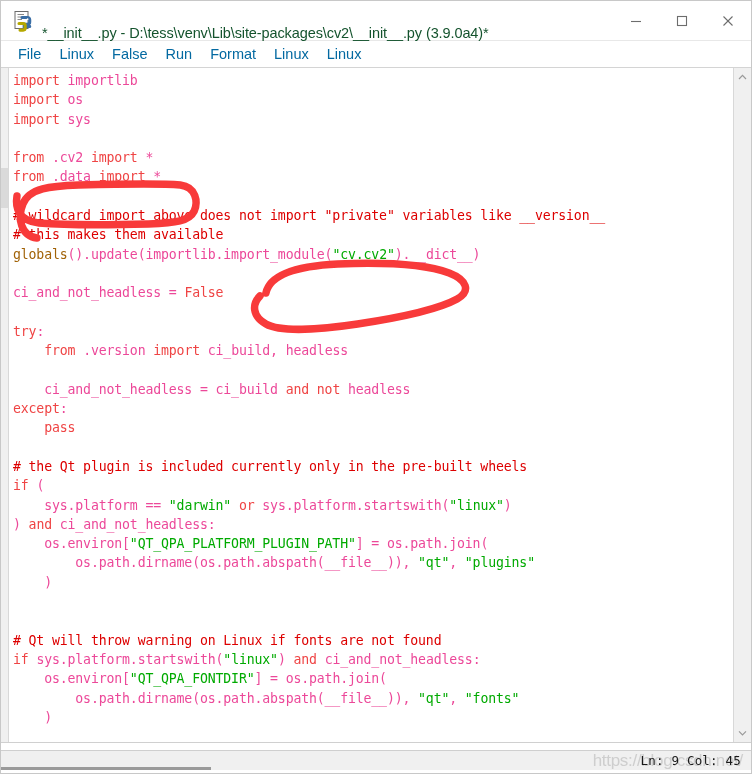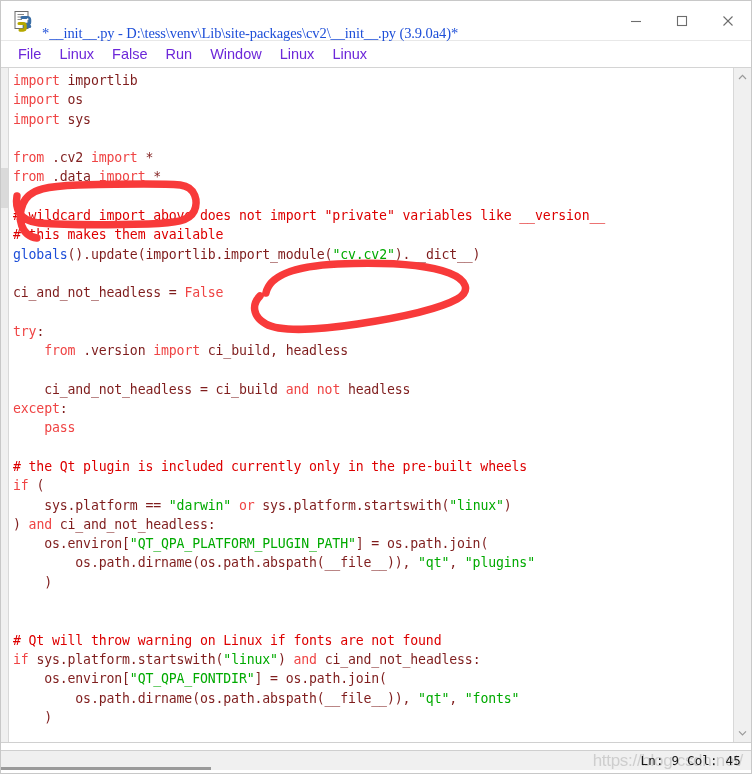--- a/index.html
+++ b/index.html
@@ -38,24 +38,24 @@
   .app-icon {
     width: 22px;
     height: 22px;
     margin-left: 12px;
     margin-right: 7px;
     flex: 0 0 auto;
     position: relative;
   }
   .title-text {
     font-size: 14.5px;
-    color: #1d4ed8;
+    color: #14532d;
     white-space: nowrap;
     letter-spacing: -0.1px;
-    font-family: Liberation Serif, serif;
+    font-family: Liberation Sans, sans-serif;
     margin-top: 25px;
   }
   .win-controls {
     position: absolute;
     right: 0;
     top: 0;
     height: 40px;
     display: flex;
     align-items: center;
   }
@@ -74,21 +74,21 @@
     height: 27px;
     background: #ffffff;
     display: flex;
     align-items: center;
     padding-left: 8px;
     box-sizing: border-box;
     border-bottom: 1px solid #d4d4d4;
   }
   .menu-item {
     font-size: 14.5px;
-    color: #6d28d9;
+    color: #0369a1;
     padding: 2px 9px 3px 9px;
     cursor: default;
     white-space: nowrap;
     font-family: "Liberation Sans", sans-serif;
   }
 
   
   .editor-wrap {
     position: relative;
     height: 674px;
@@ -124,22 +124,22 @@
     font-size: 13.2px;
     line-height: 19.3px;
     white-space: pre;
     color: #000000;
     letter-spacing: -0.15px;
   }
   .code .ln { display: block; height: 19.3px; }
   .kw   { color: #ef4444; }
   .cmt  { color: #dd0000; }
   .str  { color: #00aa00; }
-  .bi   { color: #1d4ed8; }
-  .pl   { color: #7f1d1d; }
+  .bi   { color: #a16207; }
+  .pl   { color: #ec4899; }
 
   
   .annot {
     position: absolute;
     left: 0; top: 0;
     width: 100%; height: 100%;
     pointer-events: none;
     overflow: visible;
   }
 
@@ -255,21 +255,21 @@
         </svg>
       </div>
     </div>
   </div>
 
   <div class="menubar">
     <div class="menu-item">File</div>
     <div class="menu-item">Linux</div>
     <div class="menu-item">False</div>
     <div class="menu-item">Run</div>
-    <div class="menu-item">Window</div>
+    <div class="menu-item">Format</div>
     <div class="menu-item">Linux</div>
     <div class="menu-item">Linux</div>
   </div>
 
   <div class="editor-wrap">
 
     <div class="left-gutter">
       <div class="thumb"></div>
     </div>
 

